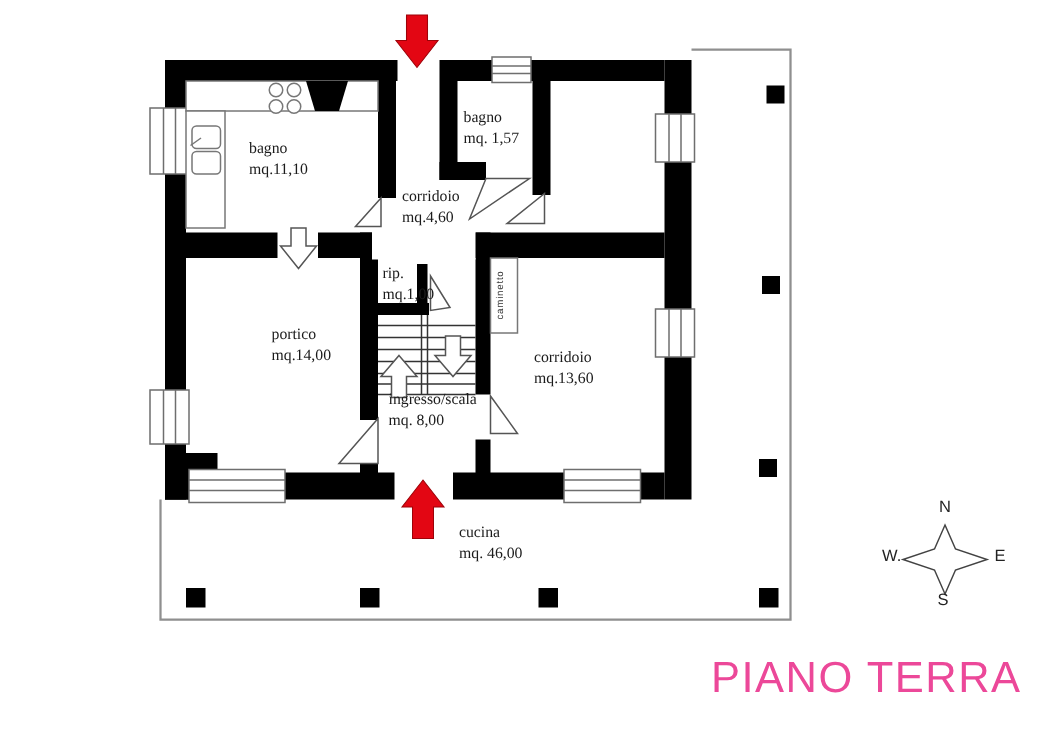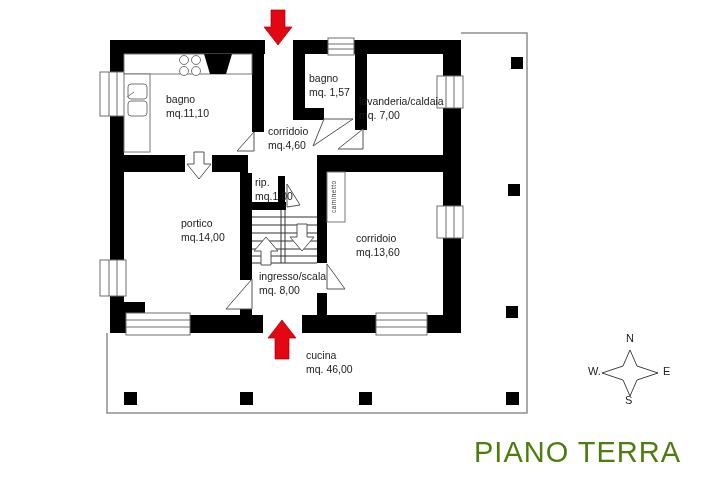--- a/index.html
+++ b/index.html
@@ -1,24 +1,24 @@
 <!DOCTYPE html>
 <html><head>
 <meta charset="utf-8">
 <style>
   html,body{margin:0;padding:0;background:#fff;}
   .canvas{position:relative;width:705px;height:499px;background:#fff;overflow:hidden;
           font-family:"Liberation Sans",sans-serif;}
   .plan-svg{position:absolute;left:0;top:0;}
   .label{position:absolute;color:#1b1b1b;font-size:10.5px;line-height:1.3;white-space:nowrap;}
-  .label span{display:block;}
+  .label span{display:block;font-family:Liberation Serif, serif;}
   .vlabel{position:absolute;color:#333;font-size:6.5px;letter-spacing:.5px;
           writing-mode:vertical-rl;transform:rotate(180deg);text-align:center;}
   .compass-label{position:absolute;color:#222;font-size:11px;}
-  .title{position:absolute;left:474px;top:436px;color:#4d7c0f;font-size:29px;
+  .title{position:absolute;left:474px;top:436px;color:#ec4899;font-size:29px;
          letter-spacing:1px;font-weight:400;}
 </style>
 </head>
 <body>
 
 <div class="canvas">
 
   <svg class="plan-svg" width="705" height="499" viewBox="0 0 705 499">
 
     <polyline points="461,33 527,33 527,413 107,413 107,333" fill="none" stroke="#8f8f8f" stroke-width="1.5"></polyline>
@@ -139,37 +139,33 @@
     <span>mq.11,10</span>
   </div>
   <div class="label" style="left:268px;top:125px">
     <span>corridoio</span>
     <span>mq.4,60</span>
   </div>
   <div class="label" style="left:309px;top:72px">
     <span>bagno</span>
     <span>mq. 1,57</span>
   </div>
-  <div class="label" style="left:359px;top:95px">
-    <span>lavanderia/caldaia</span>
-    <span>mq. 7,00</span>
-  </div>
   <div class="label" style="left:255px;top:176px">
     <span>rip.</span>
     <span>mq.1,00</span>
   </div>
   <div class="label" style="left:181px;top:217px">
     <span>portico</span>
     <span>mq.14,00</span>
   </div>
   <div class="label" style="left:356px;top:232px">
     <span>corridoio</span>
     <span>mq.13,60</span>
   </div>
-  <div class="label" style="left:259px;top:270px">
+  <div class="label" style="left:259px;top:260px">
     <span>ingresso/scala</span>
     <span>mq. 8,00</span>
   </div>
   <div class="label" style="left:306px;top:349px">
     <span>cucina</span>
     <span>mq. 46,00</span>
   </div>
 
   <div class="vlabel" style="left:330px;top:176px;height:42px;">
     <span>caminetto</span>

